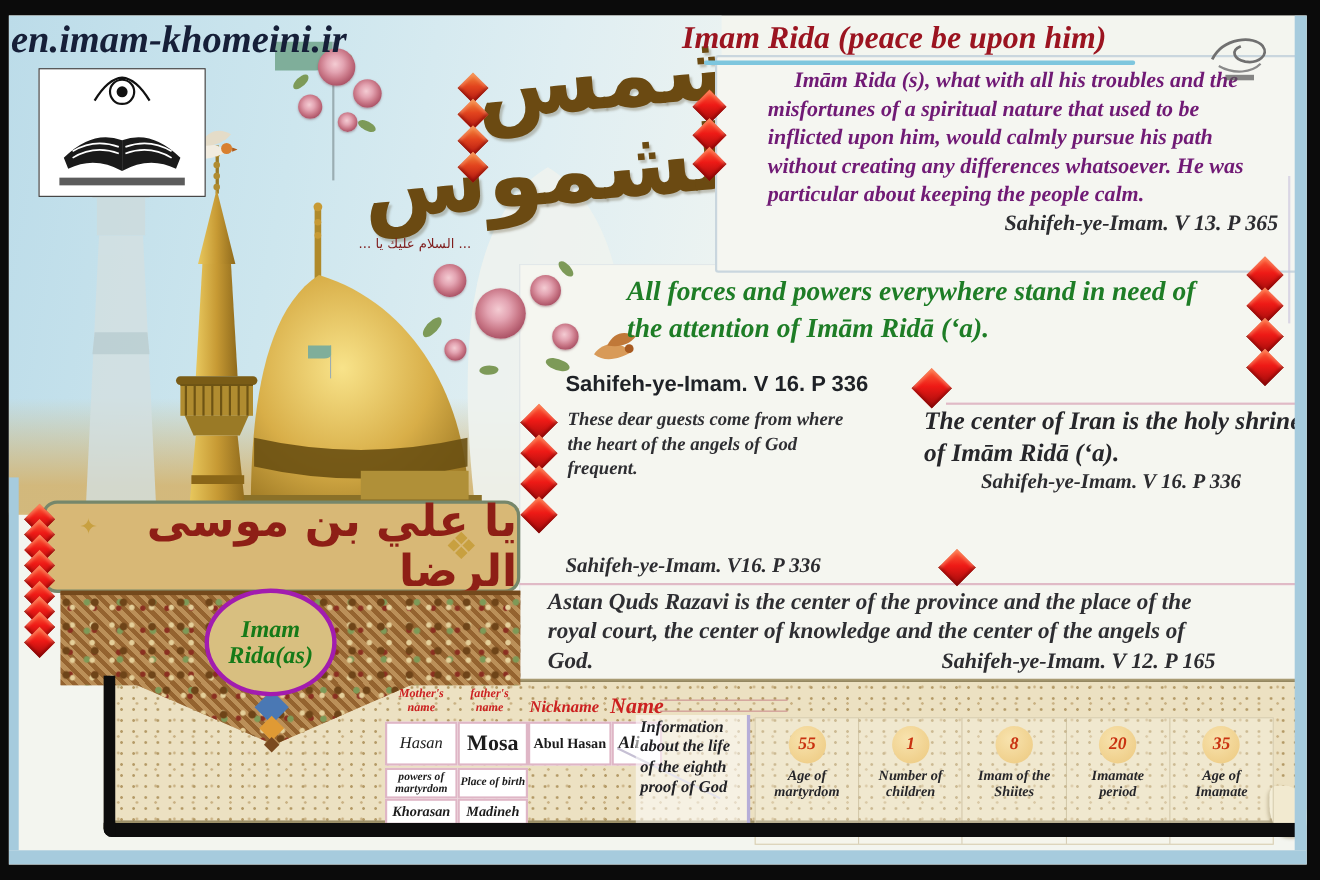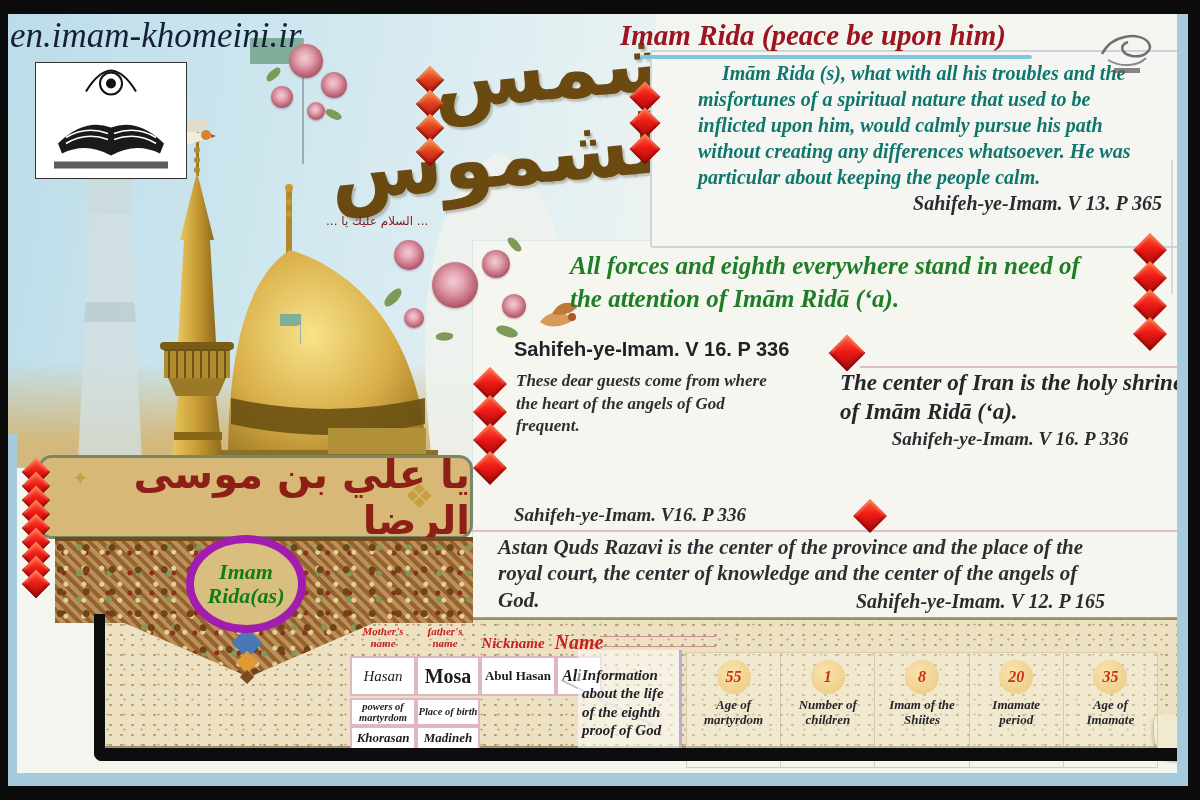--- a/index.html
+++ b/index.html
@@ -19,25 +19,25 @@
        background:linear-gradient(100deg,#bcdce9 0%,#cde6ee 38%,#dfeef2 70%,#eff4f1 100%);}
   .sand{left:0;top:348px;width:482px;height:106px;z-index:1;
         background:linear-gradient(180deg,rgba(214,184,120,0) 0%,rgba(212,180,112,.9) 75%);}
   .white-panel{z-index:5;background:#f5f6f0;}
   .panel-wide{left:464px;top:226px;width:712px;height:376px;border-left:1px solid #dde4e6;border-top:1px solid #e2e8ea;}
   .q1box{left:642px;top:36px;width:532px;height:198px;z-index:6;background:#f5f6f1;
          border:2px solid #c9d6de;border-radius:3px;padding:8px 18px 4px 46px;box-sizing:border-box;}
 
   
   .ser{font-family:"Liberation Serif","DejaVu Serif",serif;}
-  .url{left:2px;top:2px;z-index:30;font-size:35px;font-weight:normal;font-style:italic;color:#161f38;letter-spacing:0;}
+  .url{left:2px;top:2px;z-index:30;font-size:35px;font-weight:bold;font-style:italic;color:#161f38;letter-spacing:0;}
   .title{left:612px;top:5px;z-index:7;font-size:29px;font-weight:bold;font-style:italic;color:#9b1420;white-space:nowrap;}
   .title-underline{left:632px;top:41px;width:392px;height:4px;background:#7ec6de;z-index:7;border-radius:2px;}
   .quote{z-index:8;font-weight:bold;font-style:italic;color:#35353a;}
-  .q1text{font-size:20px;line-height:1.3;text-indent:24px;color:#0f766e;}
+  .q1text{font-size:20px;line-height:1.3;text-indent:24px;color:#701a75;}
   .cite{display:block;text-align:right;font-size:20px;font-weight:bold;font-style:italic;color:#2c2c30;margin-top:2px;}
   .q2{left:562px;top:236px;width:525px;font-size:25px;line-height:1.3;color:#1e7d26;}
   .cite-sans{left:506px;top:324px;z-index:8;font-family:"Liberation Sans","DejaVu Sans",sans-serif;
              font-size:20px;font-weight:bold;color:#1e2126;}
   .q3{left:508px;top:356px;width:262px;font-size:17px;line-height:1.33;color:#2e2e32;}
   .q3cite{left:506px;top:490px;font-size:19px;}
   .q4{left:832px;top:354px;width:352px;font-size:23px;line-height:1.28;color:#26262a;}
   .q4cite{left:852px;top:414px;width:300px;text-align:center;font-size:19px;}
   .q5{left:490px;top:520px;width:620px;font-size:21px;line-height:1.25;color:#2e2e32;}
   .q5cite{left:848px;top:576px;font-size:20px;}
@@ -87,29 +87,29 @@
   .roll{position:absolute;left:0;right:0;height:12px;border-radius:6px;
         background:linear-gradient(180deg,#8f825c,#d8cb9e 45%,#8f825c);}
   .panel-border{left:86px;top:600px;width:1092px;height:147px;z-index:20;box-sizing:border-box;
         border-left:11px solid #0d0d0d;border-bottom:13px solid #0d0d0d;border-bottom-left-radius:8px;}
   .fold{left:1146px;top:700px;width:34px;height:46px;z-index:6;background:#f2ead0;
         border-radius:20% 60% 30% 60%;box-shadow:-2px 2px 3px rgba(100,80,30,.4);}
   .pend{position:absolute;z-index:8;transform:rotate(45deg);}
 
   
   .badge{left:178px;top:521px;width:120px;height:98px;z-index:9;background:#d8bf80;
-         border:8px solid #a21caf;border-radius:50%;box-sizing:border-box;
+         border:4px solid #a21caf;border-radius:50%;box-sizing:border-box;
          display:flex;flex-direction:column;align-items:center;justify-content:center;}
   .badge span{font-weight:bold;font-style:italic;font-size:22px;color:#157a18;line-height:1.1;}
 
   
   .thead{position:absolute;z-index:9;font-weight:bold;font-style:italic;color:#cc2020;line-height:1.05;text-align:center;}
   .tcell{position:absolute;z-index:9;background:#fff;border:2px solid #dfb6c6;box-sizing:border-box;
          display:flex;align-items:center;justify-content:center;color:#1c1c1c;}
-  .info-cap{left:570px;top:636px;width:104px;height:100px;z-index:9;padding:16px 4px;box-sizing:border-box;
+  .info-cap{left:570px;top:636px;width:104px;height:100px;z-index:9;padding:2px 4px;box-sizing:border-box;
             background:rgba(255,255,255,.55);border-right:3px solid #b6aed8;
             font-weight:bold;font-style:italic;font-size:15px;line-height:1.22;color:#222226;}
   .tline{position:absolute;height:1px;background:#cc8f8f;z-index:9;}
   .callout{left:548px;top:688px;width:104px;height:2px;background:#c6c0d4;z-index:9;transform:rotate(26deg);}
 
   
   .stats{left:678px;top:638px;width:472px;height:116px;z-index:9;border:1px solid #d8cdb0;
          display:flex;box-sizing:border-box;background:rgba(250,246,232,.35);}
   .stat{flex:1;display:flex;flex-direction:column;align-items:center;padding-top:7px;}
   .stat + .stat{border-left:1px solid rgba(190,175,140,.55);}
@@ -219,21 +219,21 @@
     <path d="M8,30 C18,10 46,8 54,18 C60,26 50,34 38,32 C28,30 24,22 34,18" stroke="#707070" stroke-width="2.5" fill="none"></path>
     <path d="M14,36 C28,44 44,42 52,34" stroke="#8a8a8a" stroke-width="2" fill="none"></path>
     <rect x="20" y="44" width="26" height="5" fill="#555" opacity="0.7"></rect>
   </svg>
 
   <div class="abs q1box">
     <div class="q1text quote ser">Imām Rida (s), what with all his troubles and the misfortunes of a spiritual nature that used to be inflicted upon him, would calmly pursue his path without creating any differences whatsoever. He was particular about keeping the people calm.</div>
     <span class="cite">Sahifeh-ye-Imam. V 13. P 365</span>
   </div>
 
-  <div class="abs quote q2 ser">All forces and eighth everywhere stand in need of the attention of Imām Ridā (‘a).</div>
+  <div class="abs quote q2 ser">All forces and powers everywhere stand in need of the attention of Imām Ridā (‘a).</div>
   <div class="abs cite-sans">Sahifeh-ye-Imam. V 16. P 336</div>
 
   <div class="abs quote q3 ser">These dear guests come from where the heart of the angels of God frequent.</div>
   <div class="abs smallcite q3cite">Sahifeh-ye-Imam. V16. P 336</div>
 
   <div class="abs hline" style="left:852px;top:352px;width:324px;"></div>
   <div class="abs quote q4 ser">The center of Iran is the holy shrine of Imām Ridā (‘a).</div>
   <div class="abs smallcite q4cite">Sahifeh-ye-Imam. V 16. P 336</div>
 
   <div class="abs hline" style="left:464px;top:516px;width:714px;"></div>

